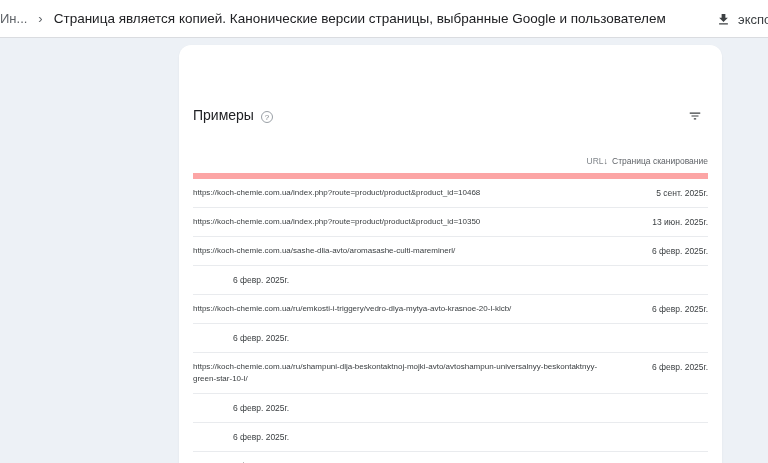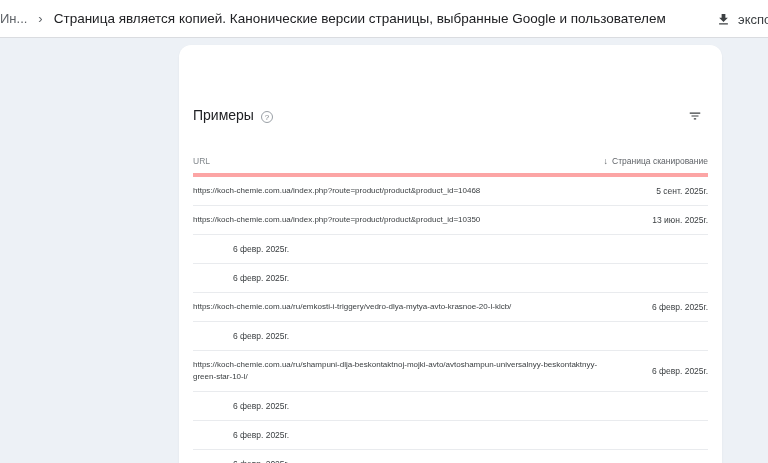--- a/index.html
+++ b/index.html
@@ -44,31 +44,31 @@
     width:12px; height:12px; margin-left:7px;
     border:1px solid #9aa0a6; border-radius:50%;
     color:#80868b; font-size:8px; line-height:11px; text-align:center;
     display:inline-block; cursor:pointer;
   }
   .filter-icon { margin-left:auto; margin-right:6px; cursor:pointer; display:flex; }
 
   
   .thead {
     margin-top:27px; display:flex; align-items:center;
-    padding:6px 0 7px 0; border-bottom:4px solid #fca5a5;
+    padding:6px 0 7px 0; border-bottom:6px solid #fca5a5;text-align:right;
   }
   .th-url { font-size:8.5px; color:#80868b; flex:1; }
   .th-date {
     font-size:8.5px; color:#5f6368; display:flex; align-items:center; gap:4px;
     cursor:pointer; white-space:nowrap;
   }
   .sort-glyph { font-size:9px; color:#5f6368; }
 
   .trow {
-    display:flex; align-items:center;
+    display:flex; align-items:flex-start;
     padding:8px 0; border-bottom:1px solid #e9ebee;
     cursor:pointer;
   }
   .trow:last-child { border-bottom:none; }
   .url-cell {
     flex:1; max-width:419px; padding-right:12px;
     font-size:8px; line-height:12px; color:#3c4043;
     word-break:break-all;
   }
   .date-cell {
@@ -118,20 +118,21 @@
     <div id="rows">
         <div class="trow">
           <div class="url-cell">https://koch-chemie.com.ua/index.php?route=product/product&amp;product_id=10468</div>
           <div class="date-cell">5 сент. 2025г.</div>
         </div>
         <div class="trow">
           <div class="url-cell">https://koch-chemie.com.ua/index.php?route=product/product&amp;product_id=10350</div>
           <div class="date-cell">13 июн. 2025г.</div>
         </div>
         <div class="trow">
+          <div class="url-cell">https://koch-chemie.com.ua/sashe-dlia-avto/aromasashe-culti-mareminerl/</div>
           <div class="date-cell">6 февр. 2025г.</div>
         </div>
         <div class="trow">
           <div class="date-cell">6 февр. 2025г.</div>
         </div>
         <div class="trow">
           <div class="url-cell">https://koch-chemie.com.ua/ru/emkosti-i-triggery/vedro-dlya-mytya-avto-krasnoe-20-l-klcb/</div>
           <div class="date-cell">6 февр. 2025г.</div>
         </div>
         <div class="trow">

